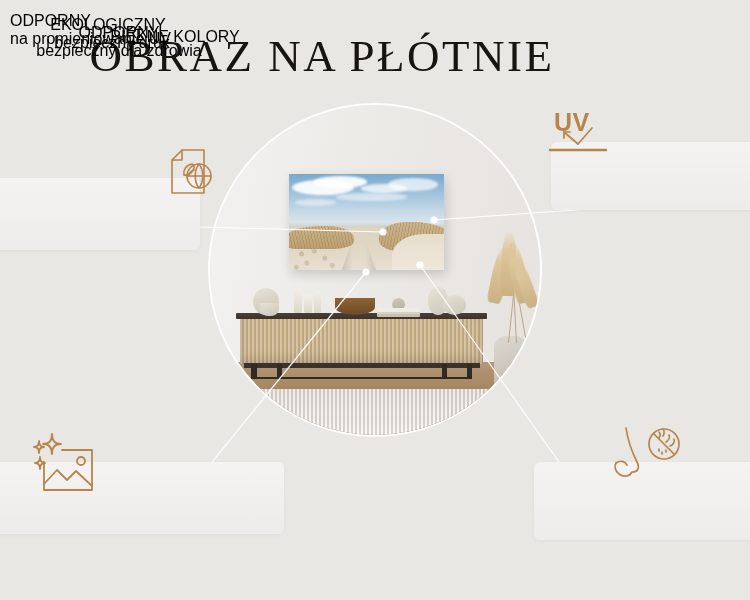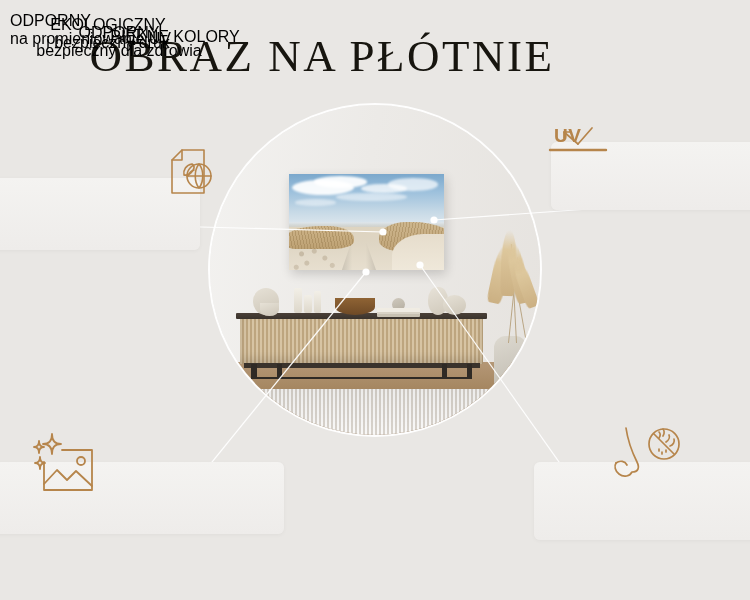--- a/index.html
+++ b/index.html
@@ -145,22 +145,22 @@
   .uv-text{left:10px;top:12px;width:200px;}
 
   .card-kolory{left:-8px;top:462px;width:292px;height:72px;border-radius:0 6px 6px 0;}
   .kolory-text{left:60px;top:28px;width:230px;text-align:center;}
 
   .card-bezwonny{left:534px;top:462px;width:232px;height:78px;border-radius:6px 0 0 6px;}
   .bezwonny-text{left:14px;top:24px;width:210px;text-align:center;}
 
   .icon{position:absolute;}
   .uv-label{
-    position:absolute;left:554px;top:125px;
-    color:#b6854b;font-weight:bold;font-size:19px;letter-spacing:.5px;text-align:right;
+    position:absolute;left:554px;top:108px;
+    color:#b6854b;font-weight:bold;font-size:25px;letter-spacing:.5px;text-align:right;
   }
 </style>
 </head>
 <body>
 
 <div id="stage">
 
   <div class="title">OBRAZ NA PŁÓTNIE</div>
 
   <div class="circle-wrap">

